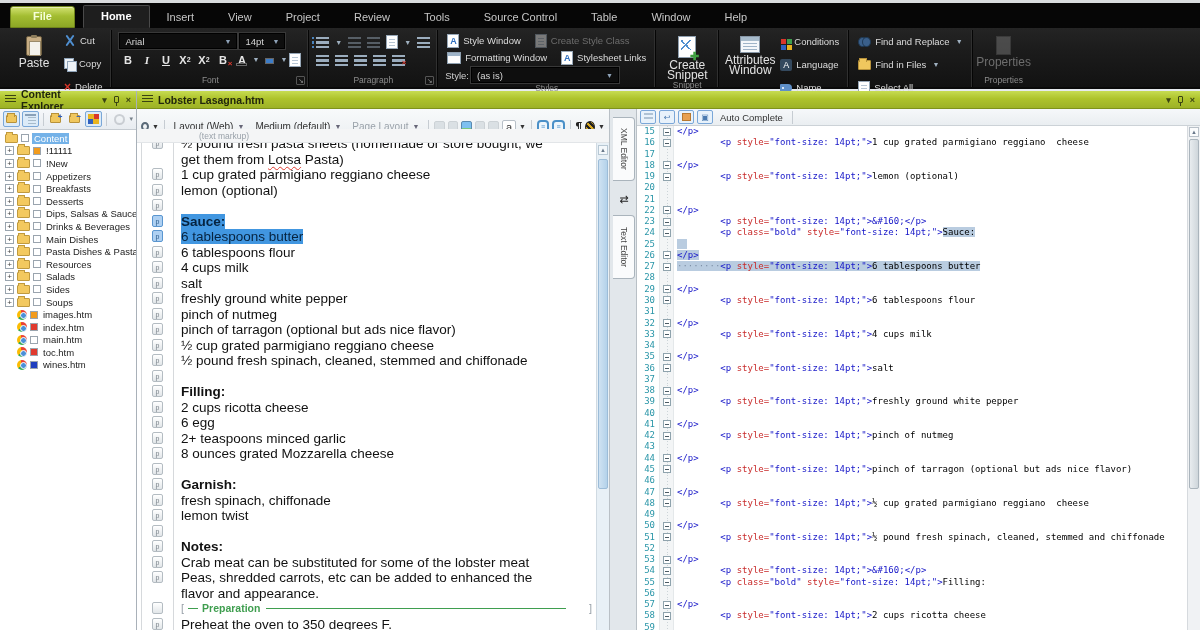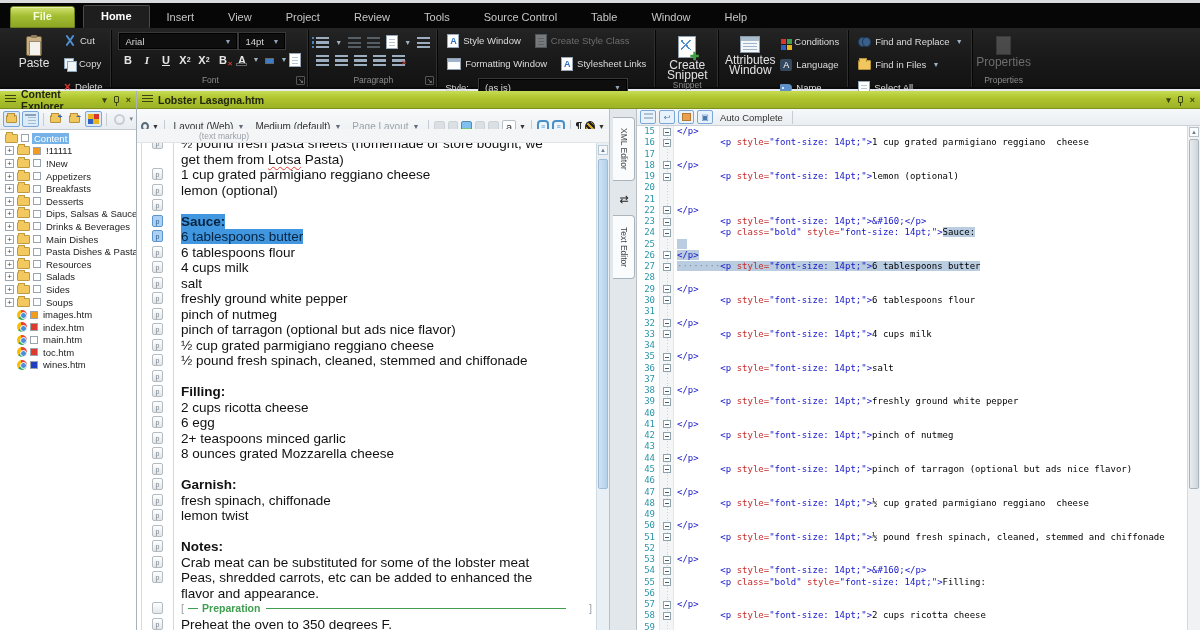--- a/index.html
+++ b/index.html
@@ -296,21 +296,21 @@
                   <span class="redx">×</span>
                 </span>
             </div>
           </div>
         </div>
         <div class="glabel"><span>Paragraph</span><span class="launch">↘</span></div>
       </div>
 
       <div class="rgroup">
         <div class="gc">
-          <div class="grow2" style="gap:8px">
+          <div class="grow2" style="gap:2px">
             <div class="rowi" style="gap:10px">
               <div class="sb">
                   <span class="ic-page blueA"></span>
                   <span>Style Window</span>
                 </div>
               <div class="sb dis">
                   <span class="ic-page dim"></span>
                   <span>Create Style Class</span>
                 </div>
             </div>
@@ -318,21 +318,21 @@
               <div class="sb">
                   <span class="ic-win"></span>
                   <span>Formatting Window</span>
                 </div>
               <div class="sb">
                   <span class="ic-page blueA"></span>
                   <span>Stylesheet Links</span>
                 </div>
             </div>
             <div class="rowi">
-              <span style="font-size:9.5px;color:#cfcfcf;margin-right:8px">Style:</span>
+              <span style="font-size:9.5px;color:#cfcfcf;margin-right:0">Style:</span>
               <div class="combo" style="width:148px">
                   <span>(as is)</span>
                   <span class="arr">▼</span>
                 </div>
             </div>
           </div>
         </div>
         <div class="glabel">Styles</div>
       </div>
 

